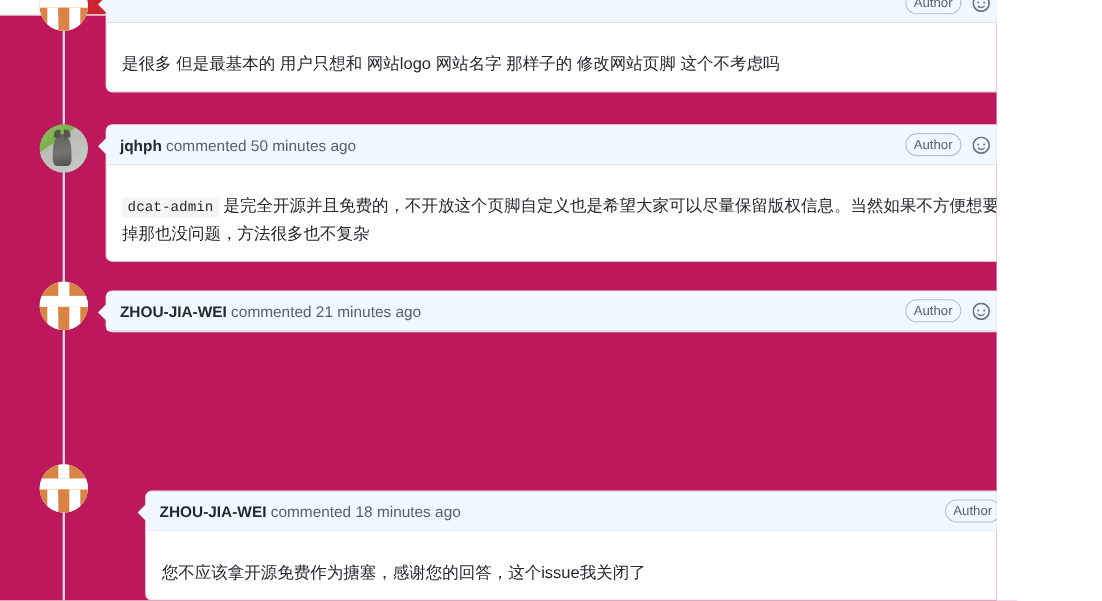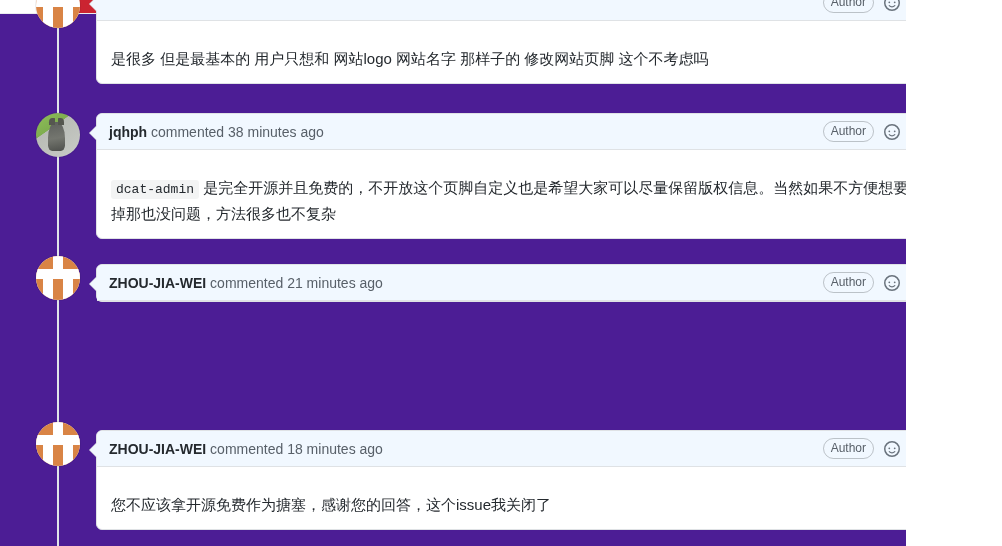--- a/index.html
+++ b/index.html
@@ -7,21 +7,21 @@
     padding: 0;
     background: #ffffff;
     font-family: "Liberation Sans", "DejaVu Sans", sans-serif;
     -webkit-font-smoothing: antialiased;
   }
   #page {
     position: relative;
     width: 906px;
     height: 546px;
     overflow: hidden;
-    background: #4c1d95;
+    background: #be185d;
   }
 
   
   .issue-header-strip {
     position: absolute;
     left: 0; top: 0;
     width: 1002px;
     height: 13px;
     background: #ffffff;
     overflow: hidden;
@@ -307,21 +307,21 @@
 
   <div class="comment" id="comment-1" style="top:113px;">
     <div class="avatar photo">
       <div class="subject"></div>
     </div>
     <div class="bubble" style="top:0;">
       <div class="bubble-header">
         <div class="meta">
           <span class="author-name">jqhph</span>
           <span>commented</span>
-          <span>38 minutes ago</span>
+          <span>50 minutes ago</span>
         </div>
         <div class="header-right">
           <span class="role-badge">Author</span>
           <span class="icon-btn">
             <svg width="16" height="16" viewBox="0 0 16 16" fill="currentColor" aria-hidden="true">
               <path d="M8 0a8 8 0 110 16A8 8 0 018 0zm0 1.5a6.5 6.5 0 100 13 6.5 6.5 0 000-13zM5.3 6.4a.9.9 0 110 1.8.9.9 0 010-1.8zm5.4 0a.9.9 0 110 1.8.9.9 0 010-1.8zM4.9 10.2a.6.6 0 01.85.03A3.1 3.1 0 008 11.3c.9 0 1.73-.39 2.25-1.07a.6.6 0 11.93.75A4.3 4.3 0 018 12.5a4.3 4.3 0 01-3.18-1.45.6.6 0 01.08-.85z"></path>
             </svg>
           </span>
           <span class="kebab">
               <i></i>
@@ -371,21 +371,21 @@
 
   <div class="comment" id="comment-3" style="top:422px;">
     <div class="avatar identicon">
       <div class="ic"></div>
       <div class="bars">
           <span class="b1"></span>
           <span class="mid"></span>
           <span class="b2"></span>
         </div>
     </div>
-    <div class="bubble" style="top:8px;">
+    <div class="bubble" style="top:24px;margin-left:36px;">
       <div class="bubble-header">
         <div class="meta">
           <span class="author-name">ZHOU-JIA-WEI</span>
           <span>commented</span>
           <span>18 minutes ago</span>
         </div>
         <div class="header-right">
           <span class="role-badge">Author</span>
           <span class="icon-btn">
             <svg width="16" height="16" viewBox="0 0 16 16" fill="currentColor" aria-hidden="true">

